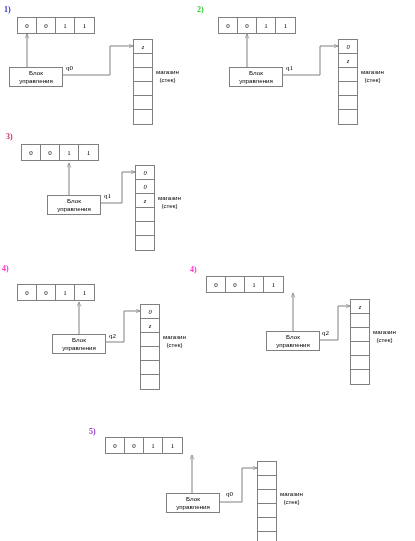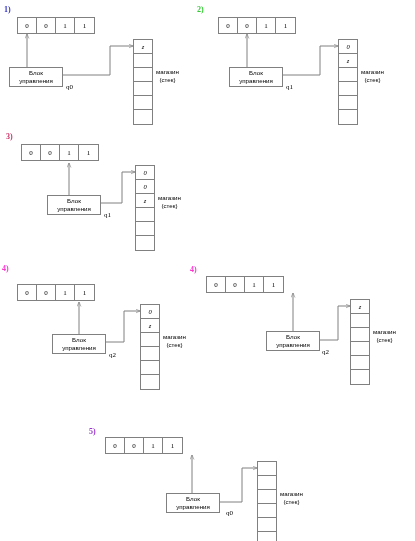--- a/index.html
+++ b/index.html
@@ -95,21 +95,20 @@
     line-height: 8px;
     text-align: center;
     white-space: nowrap;
     color: #000000;
   }
   .state-label {
     position: absolute;
     font-family: "Liberation Serif", serif;
     font-size: 7px;
     color: #000000;
-    margin-top: 19px;
   }
 
   
   .wires {
     position: absolute;
     left: 0; top: 0;
     width: 415px; height: 541px;
     pointer-events: none;
   }
 </style>

